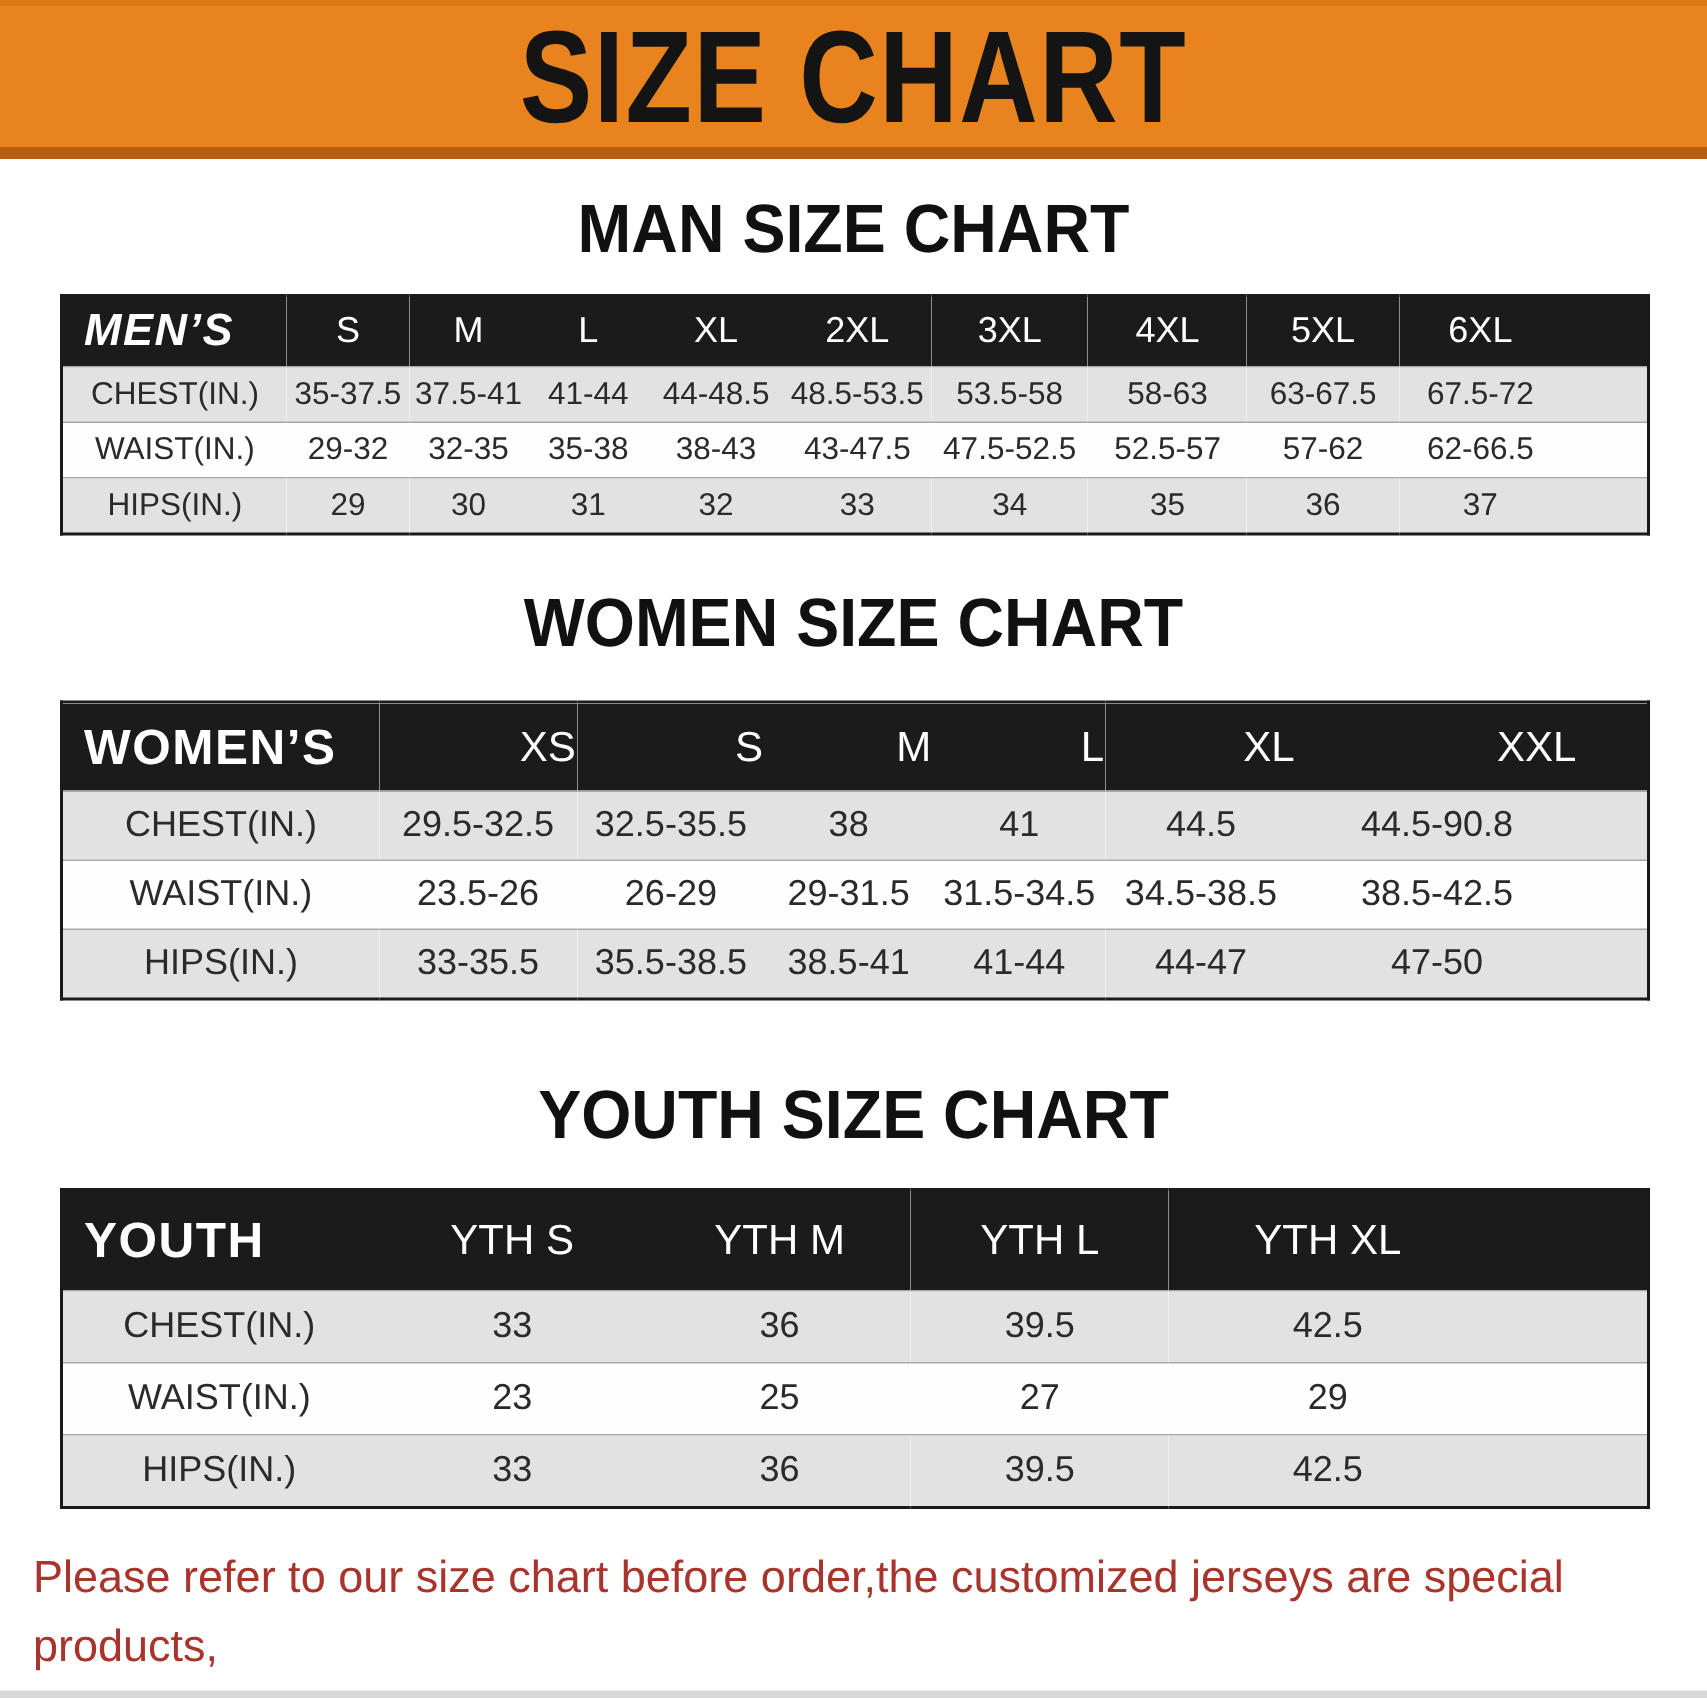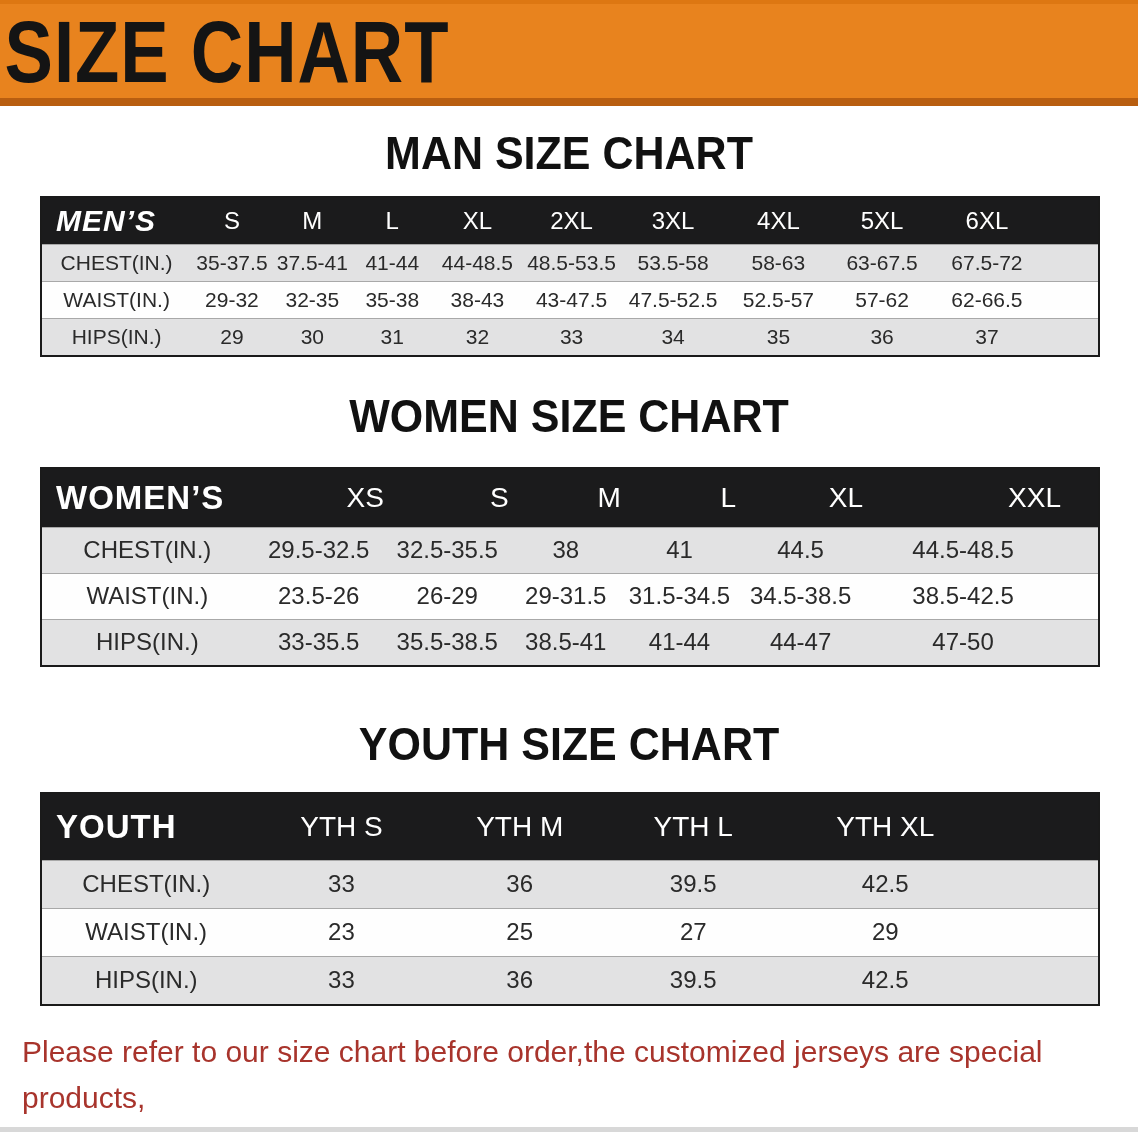--- a/index.html
+++ b/index.html
@@ -17,20 +17,21 @@
   }
 
   
   .banner {
     height: 94px;
     background: var(--banner-bg, #E8831E);
     border-top: 4px solid var(--banner-edge-top, #DD7712);
     border-bottom: 8px solid var(--banner-edge-bottom, #B85E10);
     display: flex;
     align-items: center;
+    justify-content: center;
   }
   .banner-title {
     font-size: 74px;
     font-weight: bold;
     color: var(--banner-text, #141414);
     letter-spacing: 1px;
     transform: scaleY(1.18) scaleX(0.98);
     transform-origin: center;
     white-space: nowrap;
   }
@@ -99,21 +100,21 @@
   .table-women th { height: 56px; font-size: 28px; text-align: right; }
   .table-women th.label { font-size: 33px; }
   .table-women td { height: 43px; font-size: 24px; }
   .table-women col:nth-child(1) { width: 20.0%; }
   .table-women col:nth-child(2) { width: 12.5%; }
   .table-women col:nth-child(3) { width: 11.8%; }
   .table-women col:nth-child(4) { width: 10.6%; }
   .table-women col:nth-child(5) { width: 10.9%; }
   .table-women col:nth-child(6) { width: 12.0%; }
   .table-women col:nth-child(7) { width: 22.2%; }
-  .table-women th:last-child, .table-women td:last-child { padding-right: 37px; }
+  .table-women th:last-child, .table-women td:last-child { padding-right: 47px; }
 
   
   .table-youth th { height: 64px; font-size: 28px; }
   .table-youth th.label { font-size: 33px; }
   .table-youth td { height: 45px; font-size: 24px; }
   .table-youth col:nth-child(1) { width: 19.8%; }
   .table-youth col:nth-child(2) { width: 17.2%; }
   .table-youth col:nth-child(3) { width: 16.5%; }
   .table-youth col:nth-child(4) { width: 16.3%; }
   .table-youth col:nth-child(5) { width: 30.2%; }
@@ -240,21 +241,21 @@
           </tr>
         </thead>
         <tbody>
           <tr>
             <td class="label">CHEST(IN.)</td>
             <td>29.5-32.5</td>
             <td>32.5-35.5</td>
             <td>38</td>
             <td>41</td>
             <td>44.5</td>
-            <td>44.5-48.5</td>
+            <td>44.5-90.8</td>
           </tr>
           <tr>
             <td class="label">WAIST(IN.)</td>
             <td>23.5-26</td>
             <td>26-29</td>
             <td>29-31.5</td>
             <td>31.5-34.5</td>
             <td>34.5-38.5</td>
             <td>38.5-42.5</td>
           </tr>

